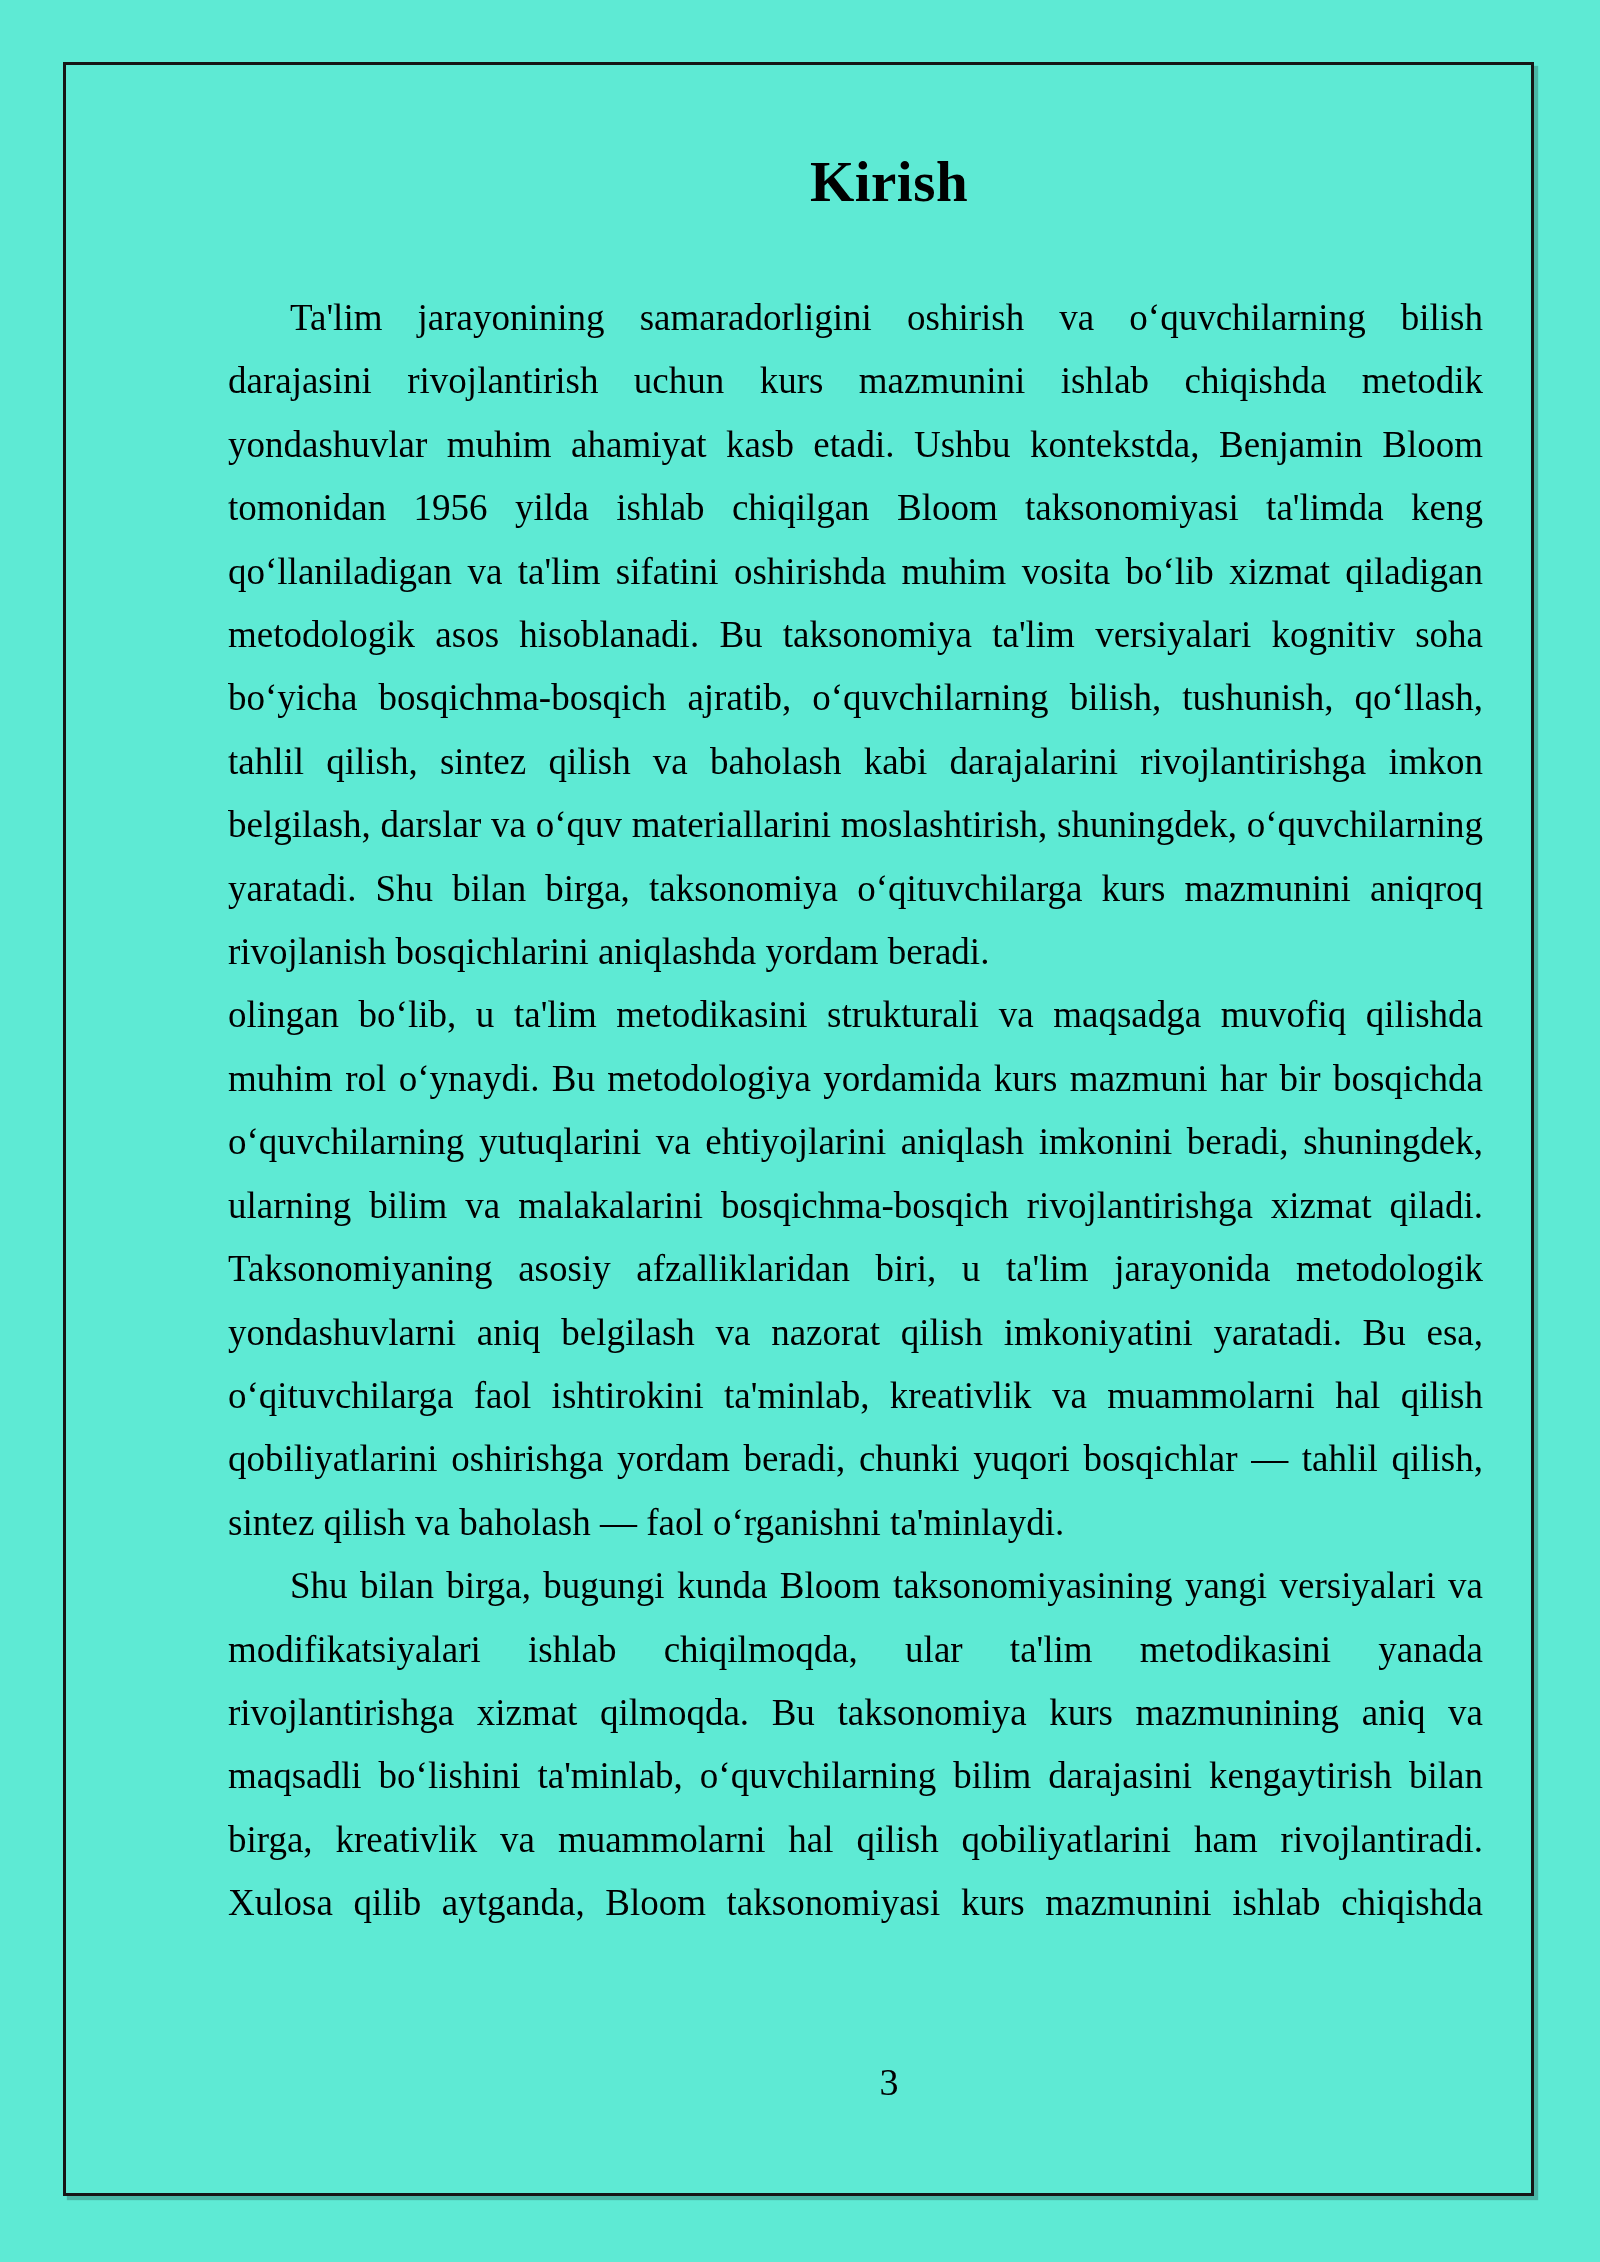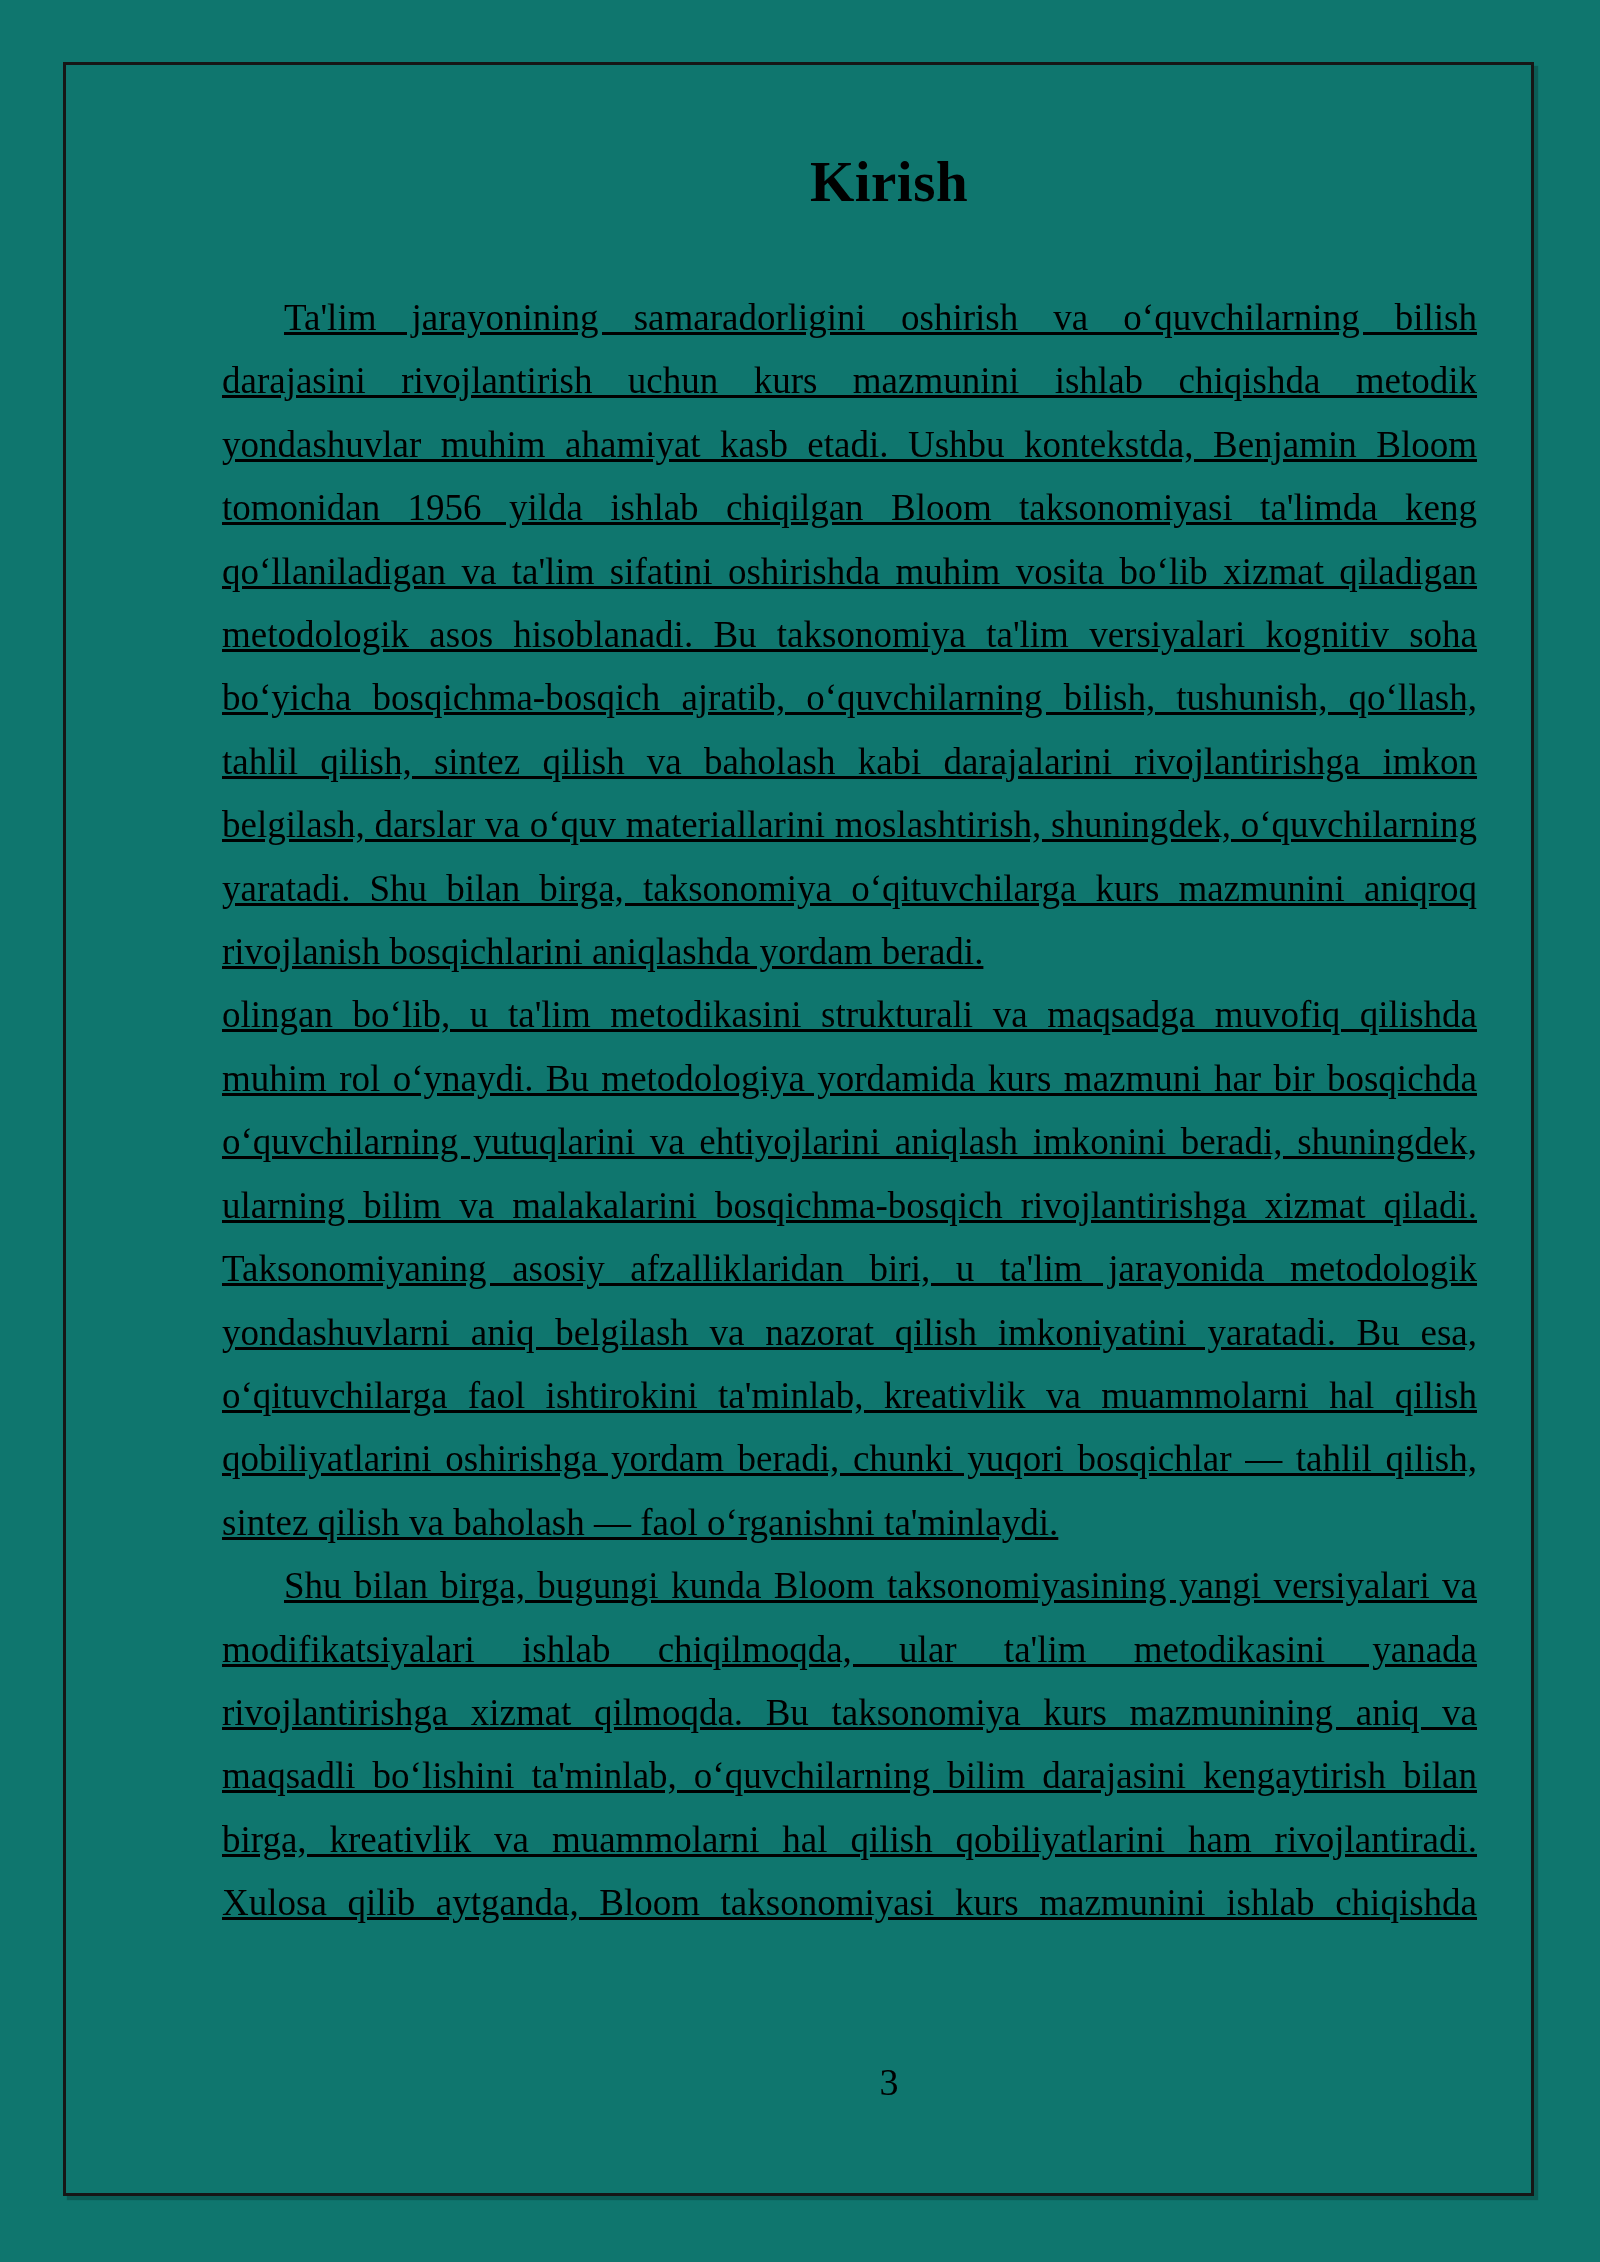--- a/index.html
+++ b/index.html
@@ -4,21 +4,21 @@
 <style>
   html, body {
     margin: 0;
     padding: 0;
     background: #ffffff;
   }
   .page {
     position: relative;
     width: 1600px;
     height: 2262px;
-    background: #0f766e;
+    background: #5eead4;
     overflow: hidden;
     font-family: "Liberation Serif", "DejaVu Serif", serif;
     color: #000000;
   }
   .page-border {
     position: absolute;
     left: 63px;
     top: 62px;
     width: 1471px;
     height: 2134px;
@@ -33,26 +33,25 @@
     top: 147px;
     margin: 0;
     text-align: center;
     font-size: 57px;
     line-height: 70px;
     font-weight: bold;
     letter-spacing: 0.5px;
   }
   .doc-body {
     position: absolute;
-    left: 222px;
+    left: 228px;
     top: 286px;
     width: 1255px;
     font-size: 37px;
     line-height: 63.4px;
-    text-decoration: underline;
   }
   .paragraph {
     margin: 0;
     padding: 0;
   }
   .line {
     text-align: justify;
     text-align-last: justify;
     white-space: normal;
   }

